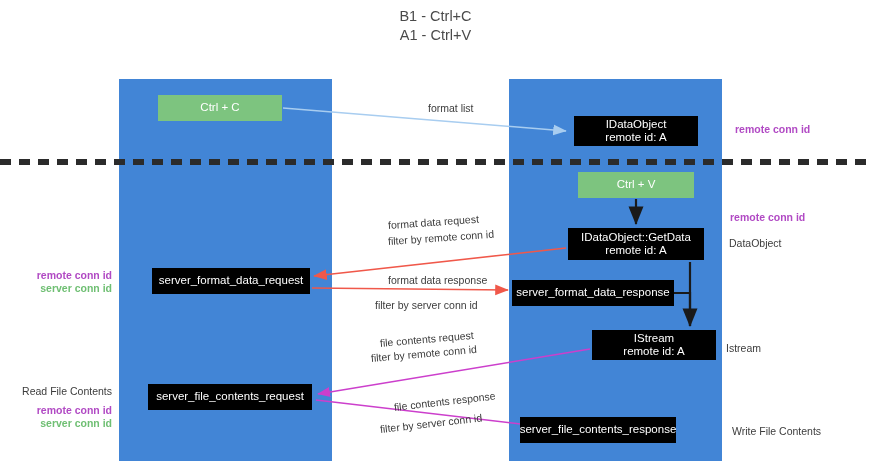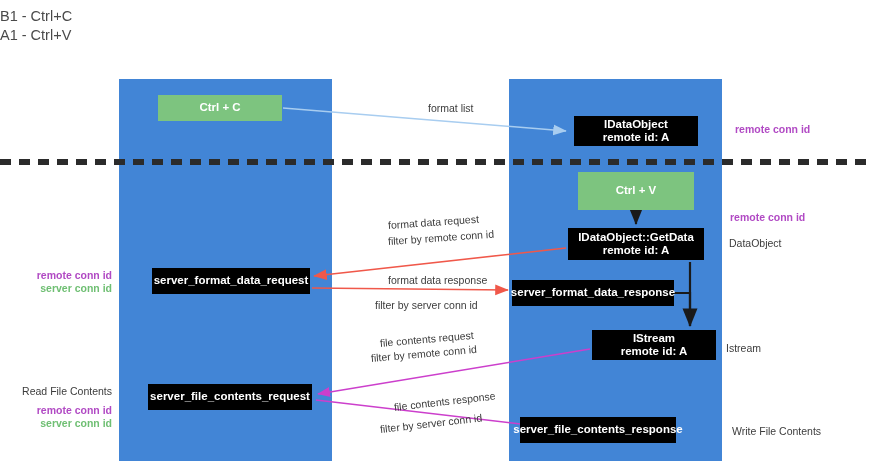--- a/index.html
+++ b/index.html
@@ -18,21 +18,21 @@
     background: #ffffff;
     overflow: hidden;
   }
 
   
   #title {
     position: absolute;
     left: 0;
     top: 7px;
     width: 871px;
-    text-align: left;
+    text-align: center;
     font-size: 14.5px;
     line-height: 19px;
     color: #4a4a4a;
     white-space: pre-line;
   }
 
   
   .col-head {
     position: absolute;
     text-align: center;
@@ -75,29 +75,28 @@
     display: flex;
     flex-direction: column;
     align-items: center;
     justify-content: center;
     text-align: center;
     color: #ffffff;
     font-size: 11.5px;
     line-height: 13.5px;
     white-space: pre-line;
     padding: 2px 4px;
-    font-weight: bold;
   }
   .node.green  { background: #7dc47f; }
   .node.orange { background: #000000; }
 
   
   #n-ctrlc      { left: 158px; top: 95px;  width: 124px; height: 26px; }
   #n-idataobj   { left: 574px; top: 116px; width: 124px; height: 30px; }
-  #n-ctrlv      { left: 578px; top: 172px; width: 116px; height: 38px; }
+  #n-ctrlv      { left: 578px; top: 172px; width: 116px; height: 26px; }
   #n-getdata    { left: 568px; top: 228px; width: 136px; height: 32px; }
   #n-sfdreq     { left: 152px; top: 268px; width: 158px; height: 26px; }
   #n-sfdresp    { left: 512px; top: 280px; width: 162px; height: 26px; }
   #n-istream    { left: 592px; top: 330px; width: 124px; height: 30px; }
   #n-sfcreq     { left: 148px; top: 384px; width: 164px; height: 26px; }
   #n-sfcresp    { left: 520px; top: 417px; width: 156px; height: 26px; }
 
   
   .lbl {
     position: absolute;

